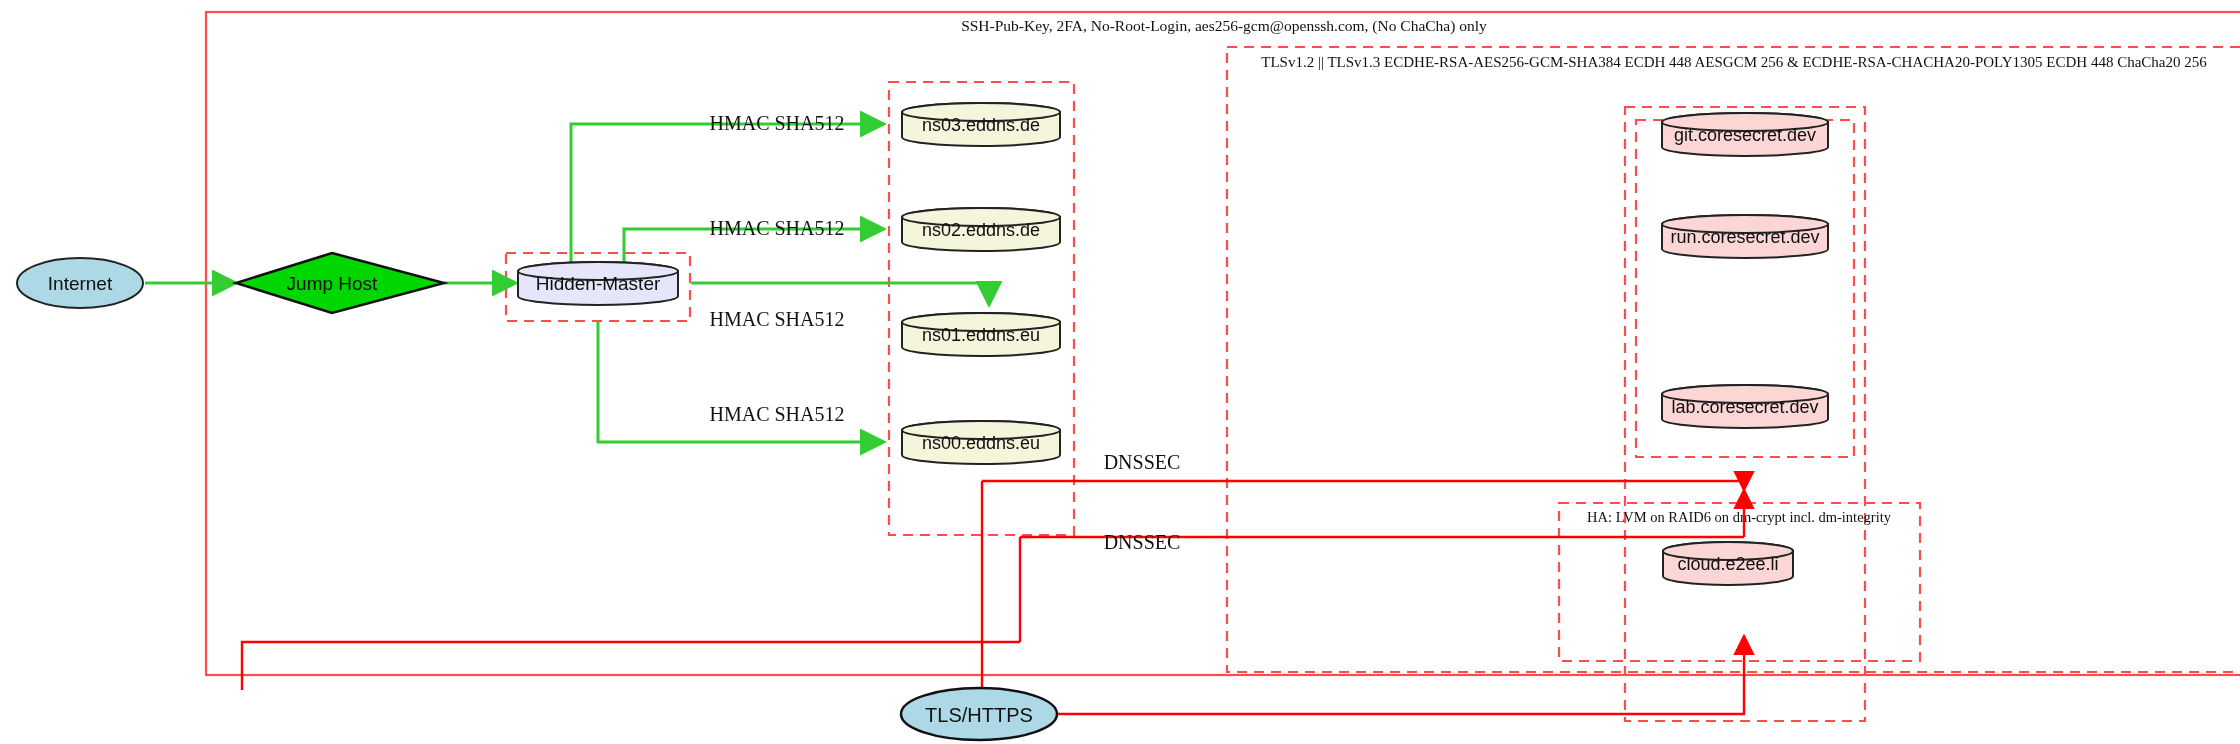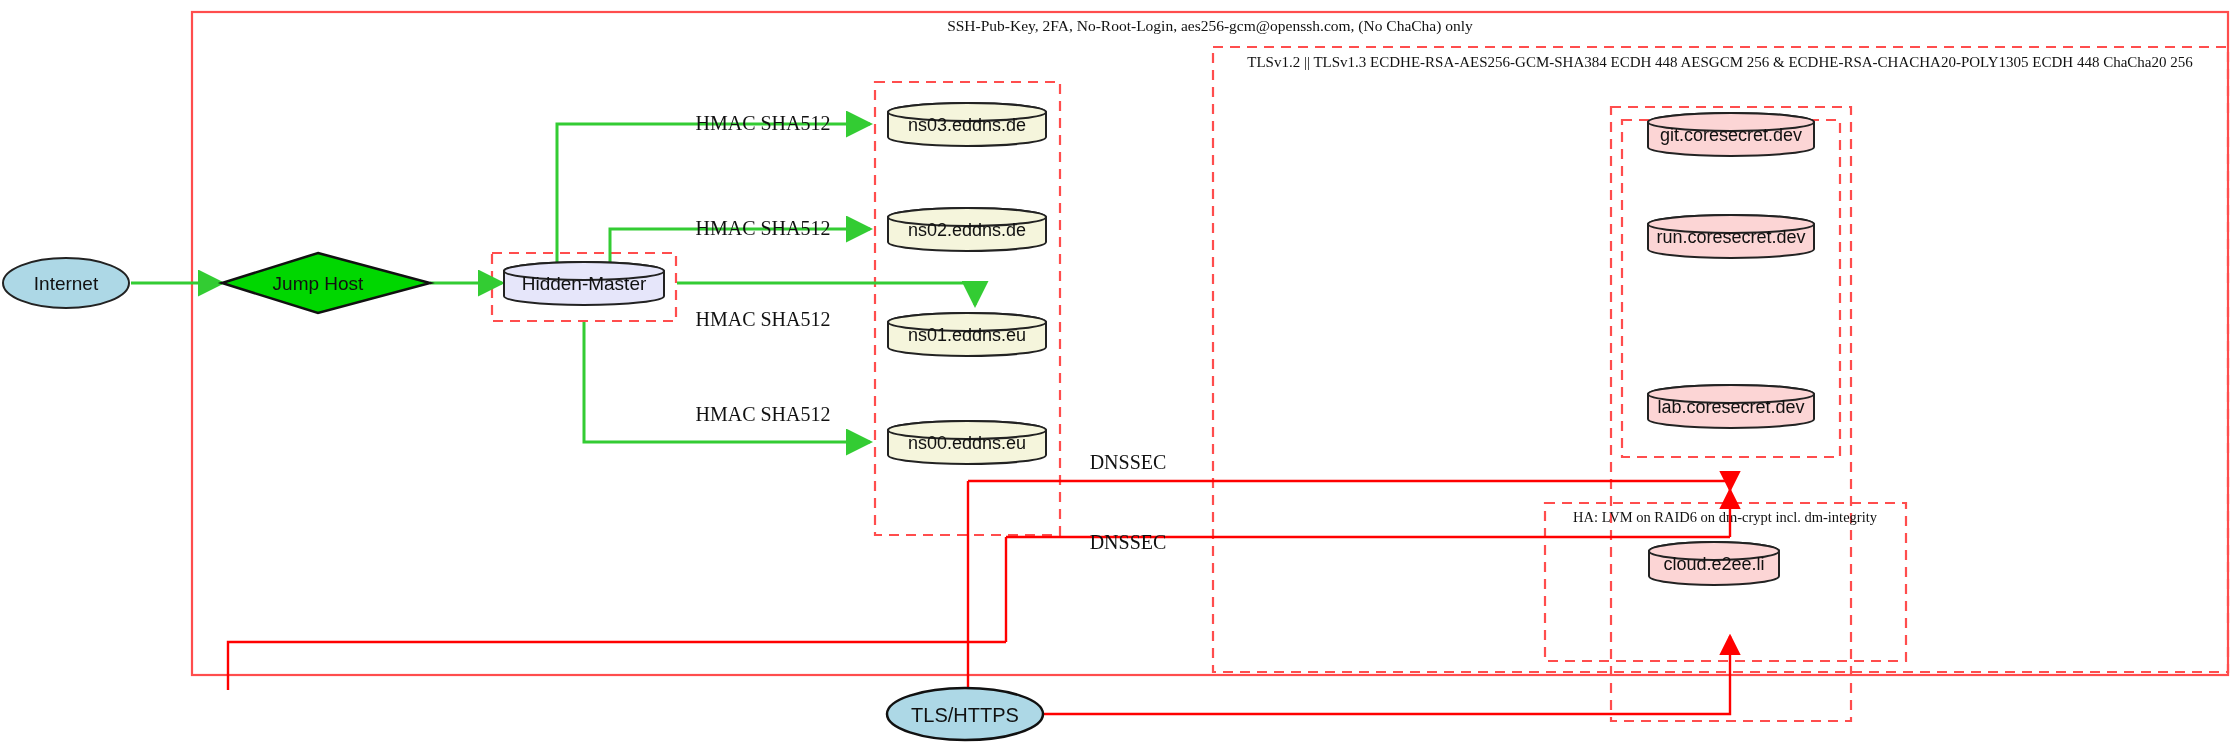--- a/index.html
+++ b/index.html
@@ -1,17 +1,17 @@
 <!DOCTYPE html>
 <html><head>
 <meta charset="utf-8">
 <style>
   html,body{margin:0;padding:0;background:#ffffff;}
   body{width:2240px;height:744px;font-family:"Liberation Sans",sans-serif;overflow:hidden;}
-  #stage{position:relative;width:1953px;height:744px;}
+  #stage{position:relative;width:1953px;height:744px;margin-left:14px;}
   svg{position:absolute;left:0;top:0;}
   .serif{font-family:"Liberation Serif",serif;}
   .sans{font-family:"Liberation Sans",sans-serif;}
 </style>
 </head>
 <body>
 
 <div id="stage">
 <svg width="2240" height="744" viewBox="0 0 2240 744" xmlns="http://www.w3.org/2000/svg">
   <defs>

